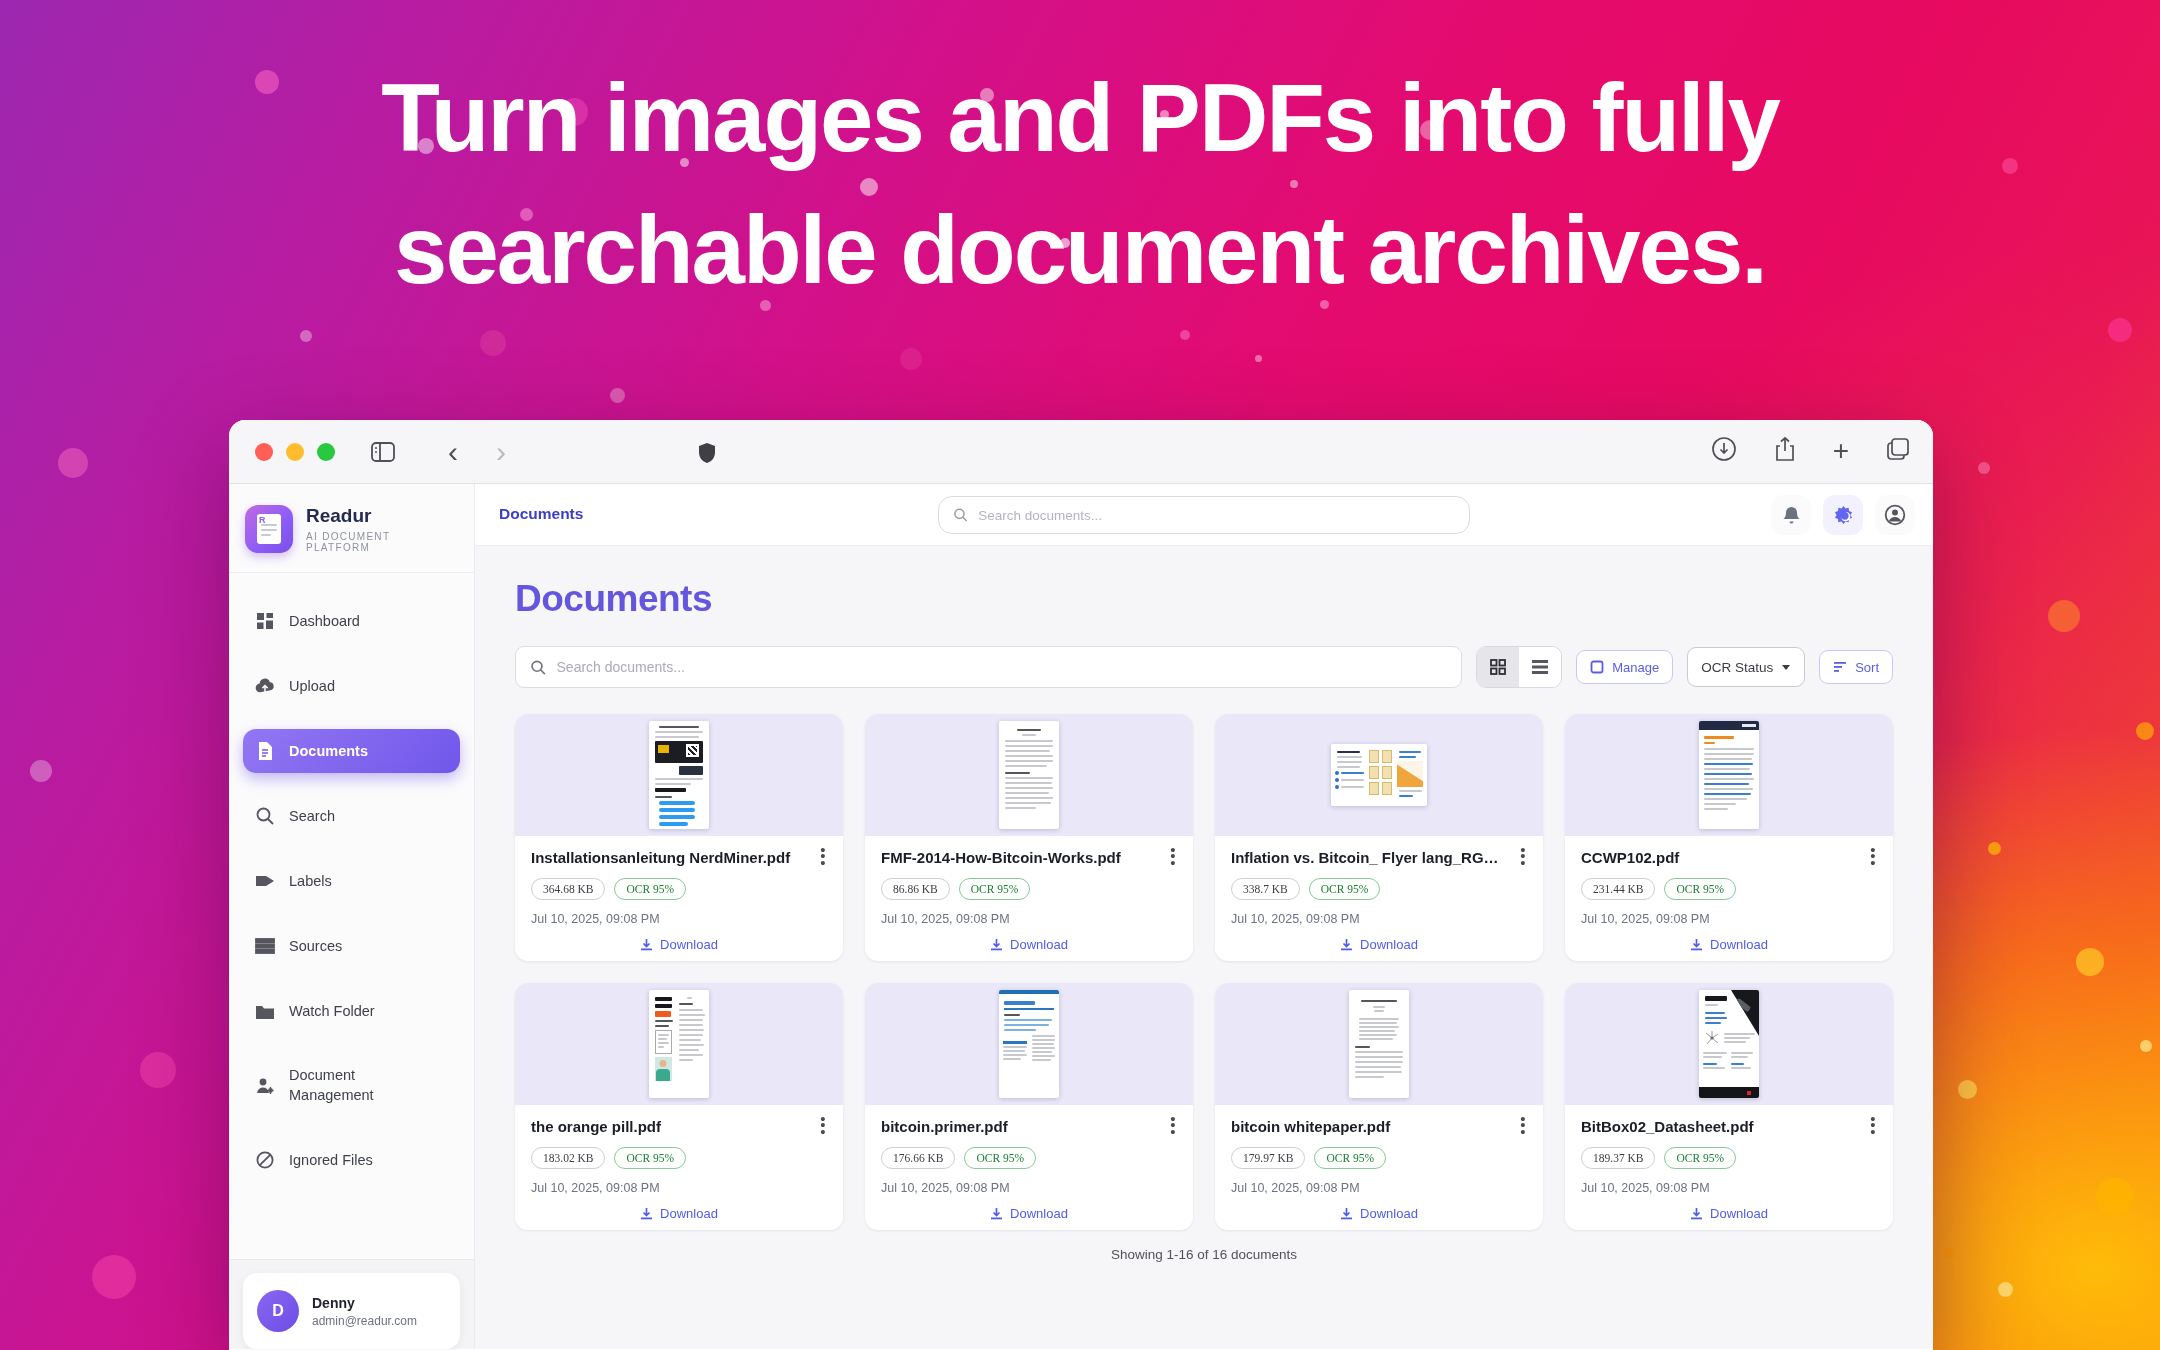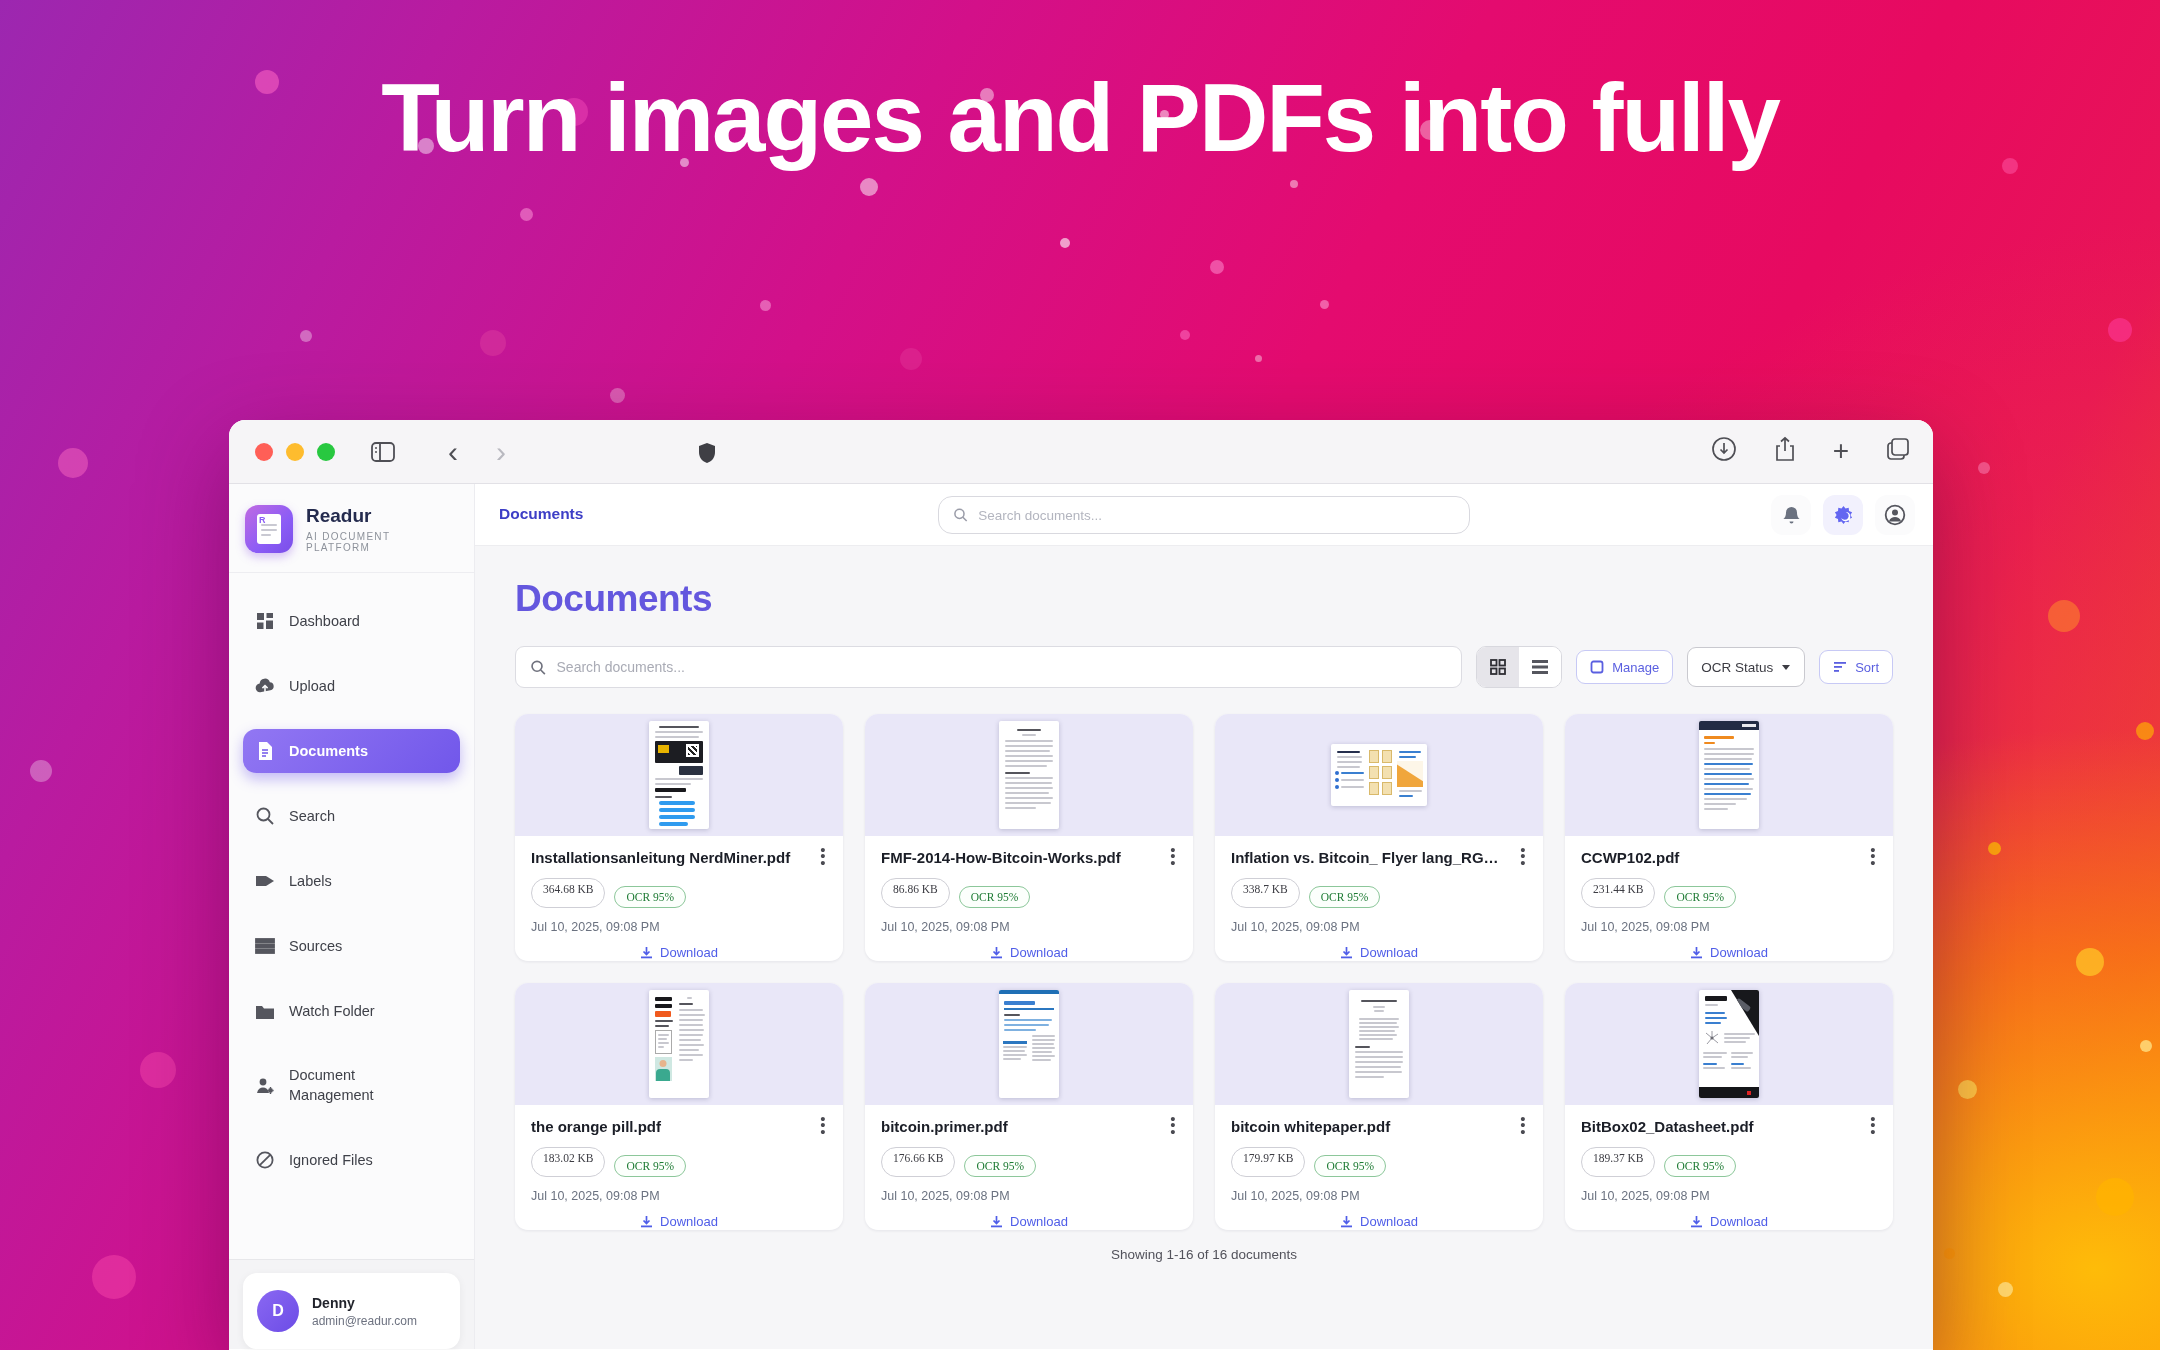--- a/index.html
+++ b/index.html
@@ -115,21 +115,21 @@
   .page { background:#fff; box-shadow:0 1px 5px rgba(30,30,80,.22); border-radius:2px; margin-top:7px; width:60px; height:108px; padding:4px; overflow:hidden; position:relative; }
   .page.land { width:96px; height:62px; margin-top:30px; }
   .ln { height:2px; background:#c8c8cf; border-radius:1px; margin:3px 2px 0 2px; }
   .ln.d { background:#55555c; } .ln.n { background:#26304e; } .ln.b { background:#3a7fd0; }
   .ln.lb { background:#7fb1e0; } .ln.o { background:#ef8a1f; } .ln.k { background:#18181c; }
   .card-body { padding:13px 16px 0 16px; position:relative; }
   .doc-title { font-size:15px; font-weight:700; color:#1b1e27; white-space:nowrap; overflow:hidden; text-overflow:ellipsis; padding-right:22px; }
   .kebab { position:absolute; right:12px; top:11px; color:#4b4b52; font-size:15px; letter-spacing:0; line-height:.42; text-align:center; width:16px; cursor:pointer; }
   .badges { display:flex; gap:9px; margin-top:12px;font-family:Liberation Serif, serif; }
   .pill { font-size:11.5px; border-radius:999px; padding:4px 11px; border:1px solid #cfcfd6; color:#3c3c43; background:#fff; }
-  .pill.ocr { border-color:#8cc79a; color:#1e7b34; background:#fcfffc;margin-top:8px; }
+  .pill.ocr { border-color:#8cc79a; color:#1e7b34; background:#fcfffc; }
   .doc-date { font-size:12.5px; color:#6b7280; margin-top:12px; }
   .dl { display:flex; align-items:center; justify-content:center; gap:7px; margin-top:11px; color:#4f5de8; font-size:13px; font-weight:500; cursor:pointer; }
 
   .footer-note { text-align:center; font-size:13.5px; color:#52525b; margin-top:17px; }
 
   
   .dark-img { height:22px; background:#1c1d22; border-radius:1px; margin:3px 2px 0 2px; position:relative; }
   .dark-img .y { position:absolute; left:3px; top:4px; width:11px; height:8px; background:#e8b400; }
   .dark-img .qr { position:absolute; right:4px; top:3px; width:13px; height:13px; background:#fff; }
   .dark-img .qr::after{ content:""; position:absolute; inset:2px; background:repeating-linear-gradient(45deg,#222 0 2px,#fff 2px 4px); }
@@ -191,20 +191,21 @@
       <div class="dot" style="left: 2076px; top: 948px; width: 28px; height: 28px; background: rgba(255, 202, 40, 0.7);"></div>
       <div class="dot" style="left: 1958px; top: 1080px; width: 19px; height: 19px; background: rgba(255, 213, 79, 0.75);"></div>
       <div class="dot" style="left: 2096px; top: 1178px; width: 38px; height: 38px; background: rgba(255, 179, 0, 0.75);"></div>
       <div class="dot" style="left: 1998px; top: 1282px; width: 15px; height: 15px; background: rgba(255, 224, 130, 0.8);"></div>
       <div class="dot" style="left: 1944px; top: 1248px; width: 11px; height: 11px; background: rgba(255, 152, 0, 0.8);"></div>
       <div class="dot" style="left: 2140px; top: 1040px; width: 12px; height: 12px; background: rgba(255, 224, 130, 0.8);"></div>
     </div>
 
   <div class="hero">
     <div>Turn images and PDFs into fully</div>
+    <div>searchable document archives.</div>
   </div>
 
   <div class="window">
 
     <div class="chrome">
       <div class="traffic">
         <span class="tl-red"></span>
         <span class="tl-yellow"></span>
         <span class="tl-green"></span>
       </div>

